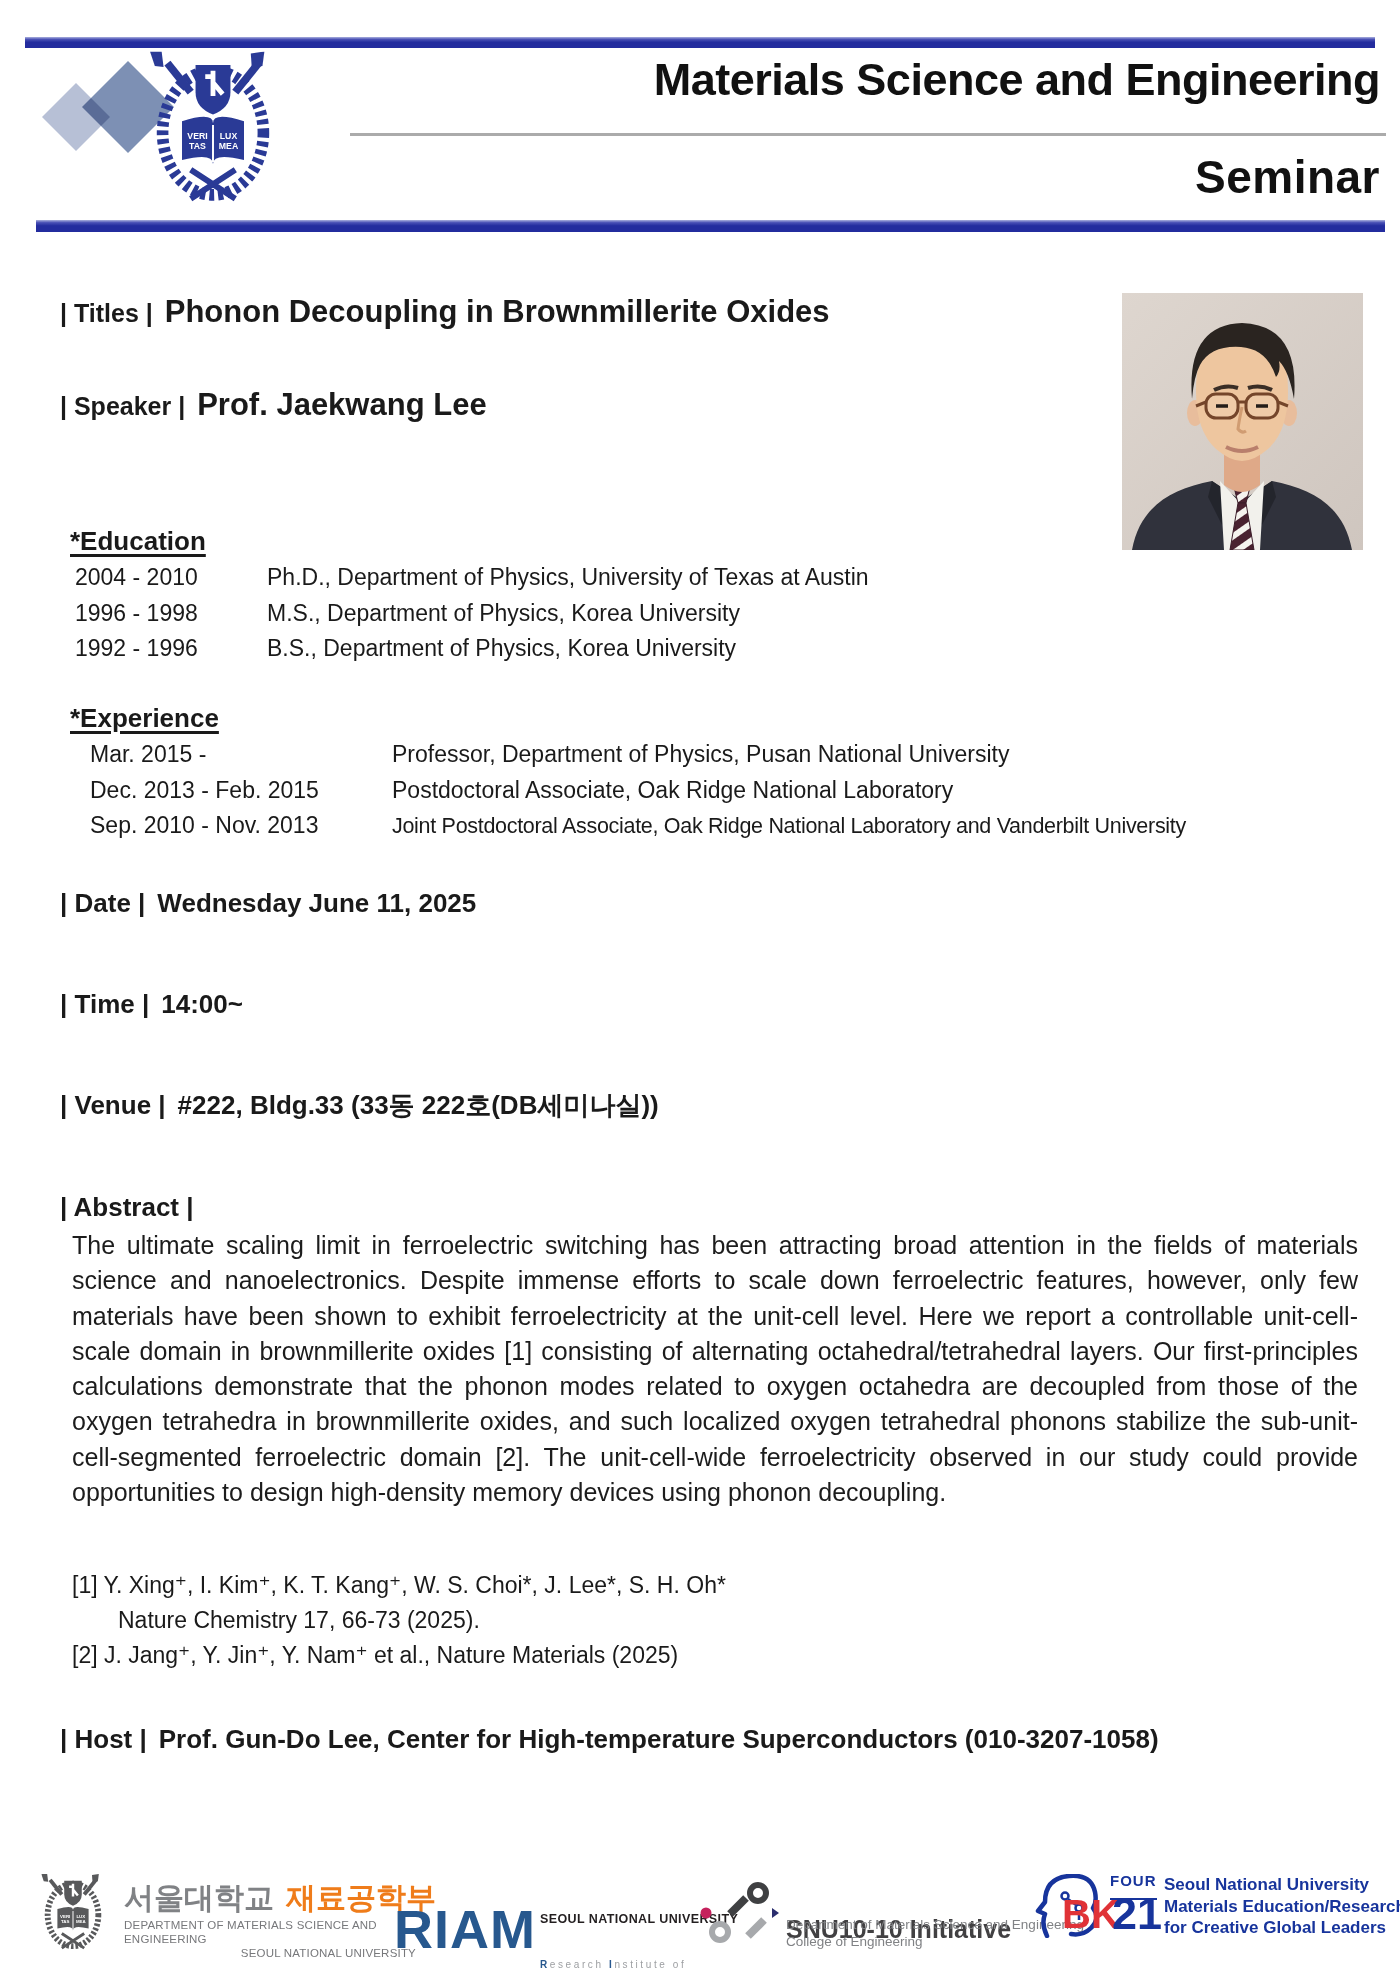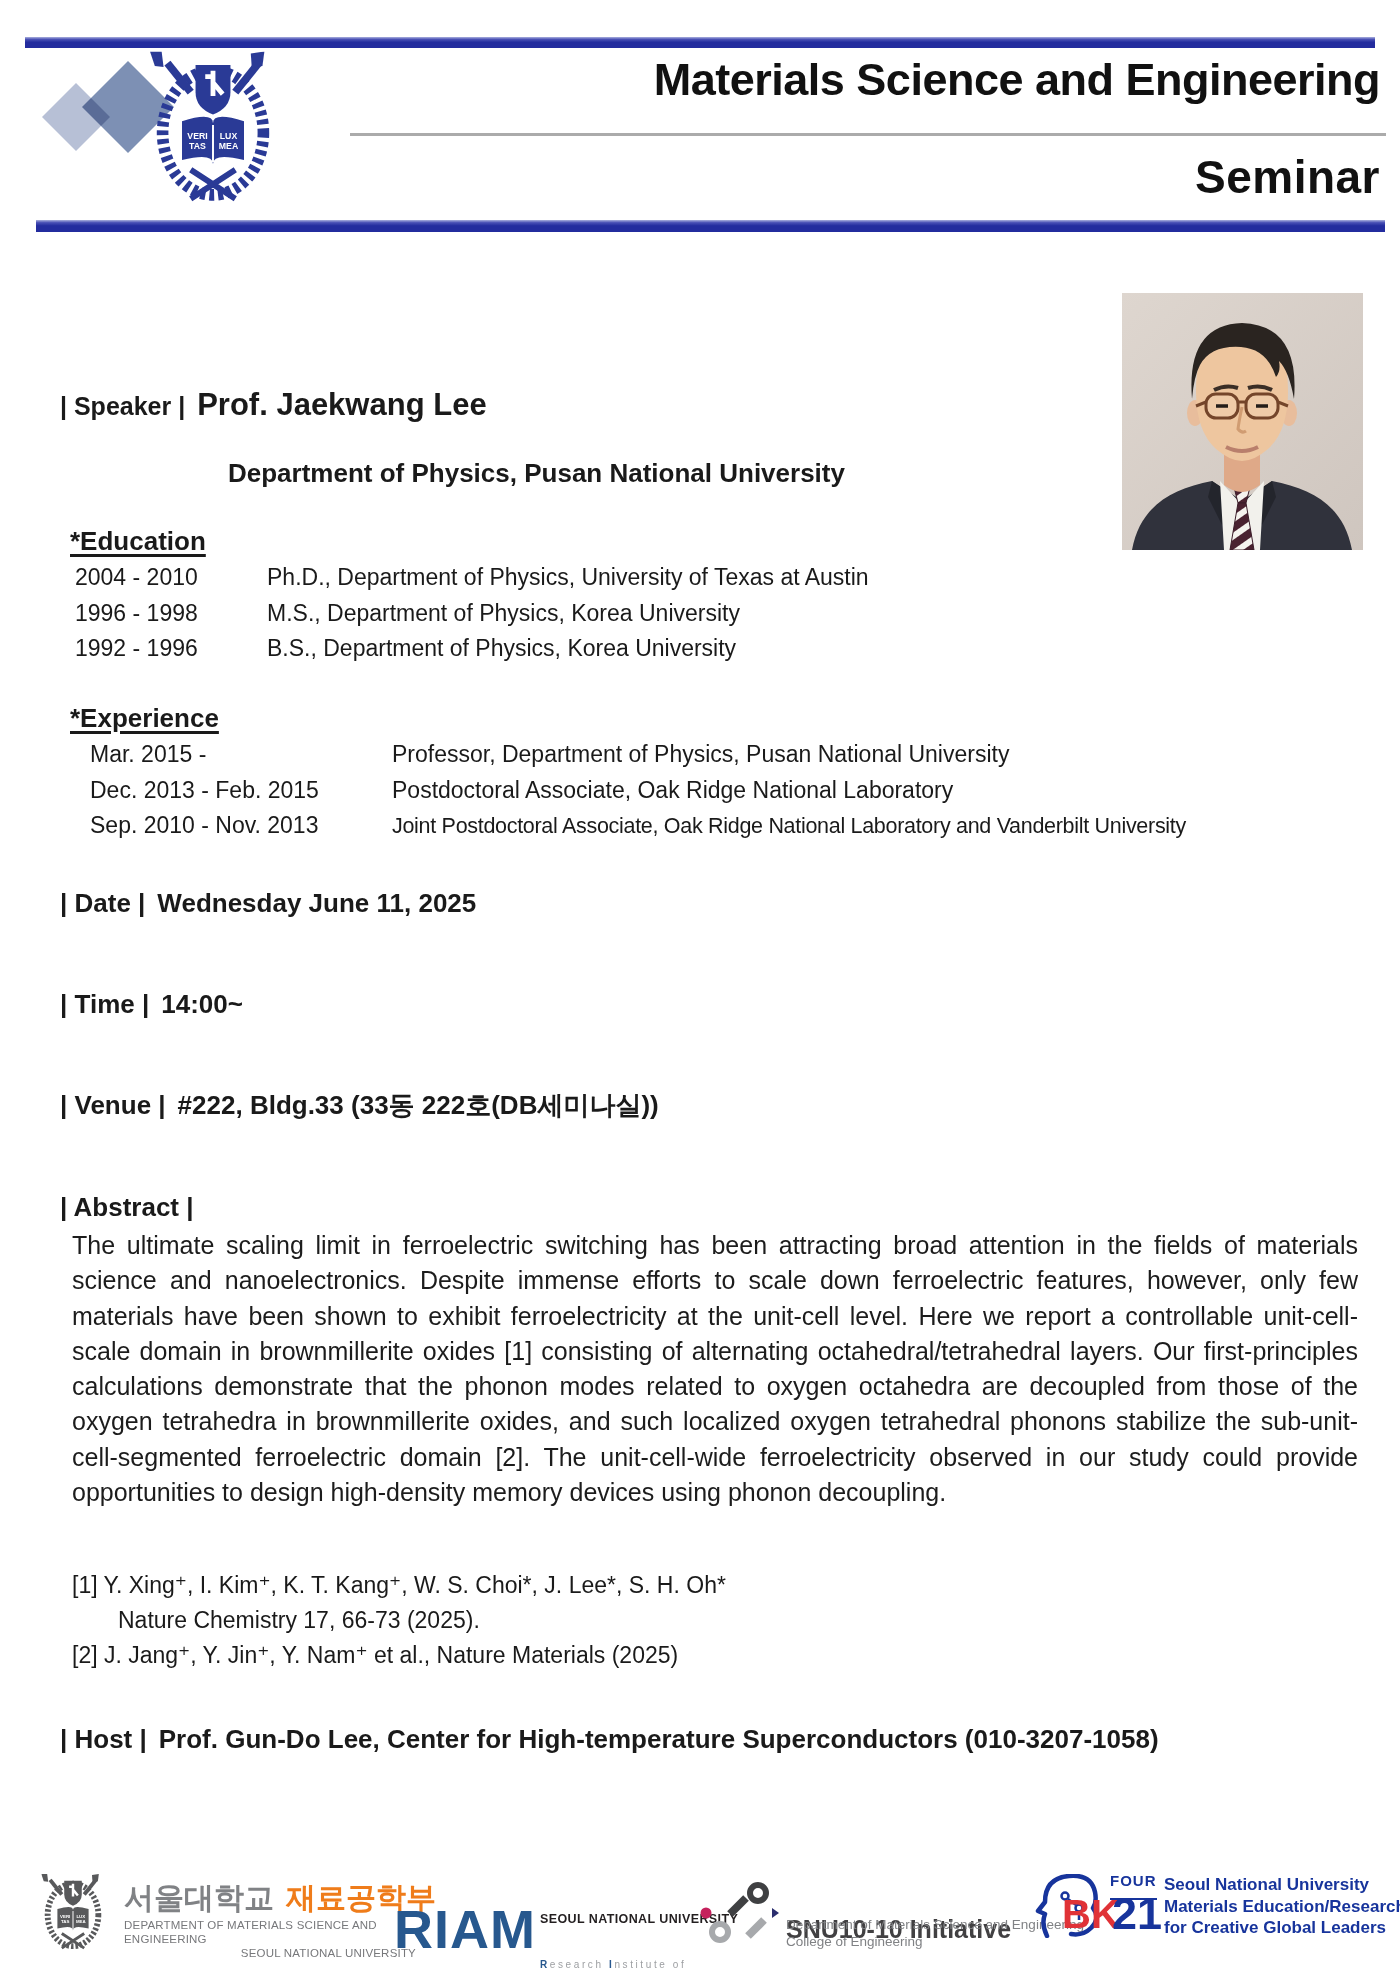--- a/index.html
+++ b/index.html
@@ -92,20 +92,24 @@
   <svg class="abs emblem-blue" style="left:150px;top:50px;" width="126" height="158" viewBox="0 0 130 160">
     <use href="#snu-emblem"></use>
   </svg>
 
   <div class="hdr-title">Materials Science and Engineering</div>
   <div class="hdr-line"></div>
   <div class="hdr-sub">Seminar</div>
 
   <div class="bar" style="left:36px;top:220px;width:1349px;height:12px;"></div>
 
+  <div class="info-line" style="left:60px;top:294px;">
+    <span class="lbl-sm">| Titles |</span>
+    <span class="val-lg">Phonon Decoupling in Brownmillerite Oxides</span>
+  </div>
 
   <svg class="photo-frame" viewBox="0 0 241 257">
     <defs>
       <pattern id="tieStripes" width="14" height="14" patternUnits="userSpaceOnUse" patternTransform="rotate(55)">
         <rect width="14" height="14" fill="#f5f3ee"></rect>
         <rect width="8" height="14" fill="#4a2230"></rect>
       </pattern>
       <linearGradient id="bgGrad" x1="0" y1="0" x2="1" y2="1">
         <stop offset="0" stop-color="#ded6cf"></stop>
         <stop offset="1" stop-color="#cfc6bf"></stop>
@@ -129,21 +133,20 @@
     <path d="M116 109 h8 M84 109 L74 113 M156 109 L166 113" stroke="#74452a" stroke-width="3" fill="none"></path>
     <path d="M94 113 h12 M134 113 h12" stroke="#241d18" stroke-width="3.5"></path>
     <path d="M120 114 q-3 14 -4 22 q4 5 8 2" stroke="#d09c72" stroke-width="3" fill="none"></path>
     <path d="M104 154 q16 8 32 0" stroke="#b97f6c" stroke-width="4" fill="none"></path>
   </svg>
 
   <div class="info-line" style="left:60px;top:387px;">
     <span class="lbl-sm">| Speaker |</span>
     <span class="val-lg">Prof. Jaekwang Lee</span>
   </div>
-  <div class="affil">Department of Physics, Pusan National University</div>
 
   <div class="sec-head" style="left:70px;top:526px;">*Education</div>
   <div class="rows edu" style="left:75px;top:564px;">
     <div class="row">
       <span class="period">2004 - 2010</span>
       <span class="detail">Ph.D., Department of Physics, University of Texas at Austin</span>
     </div>
     <div class="row">
       <span class="period">1996 - 1998</span>
       <span class="detail">M.S., Department of Physics, Korea University</span>

